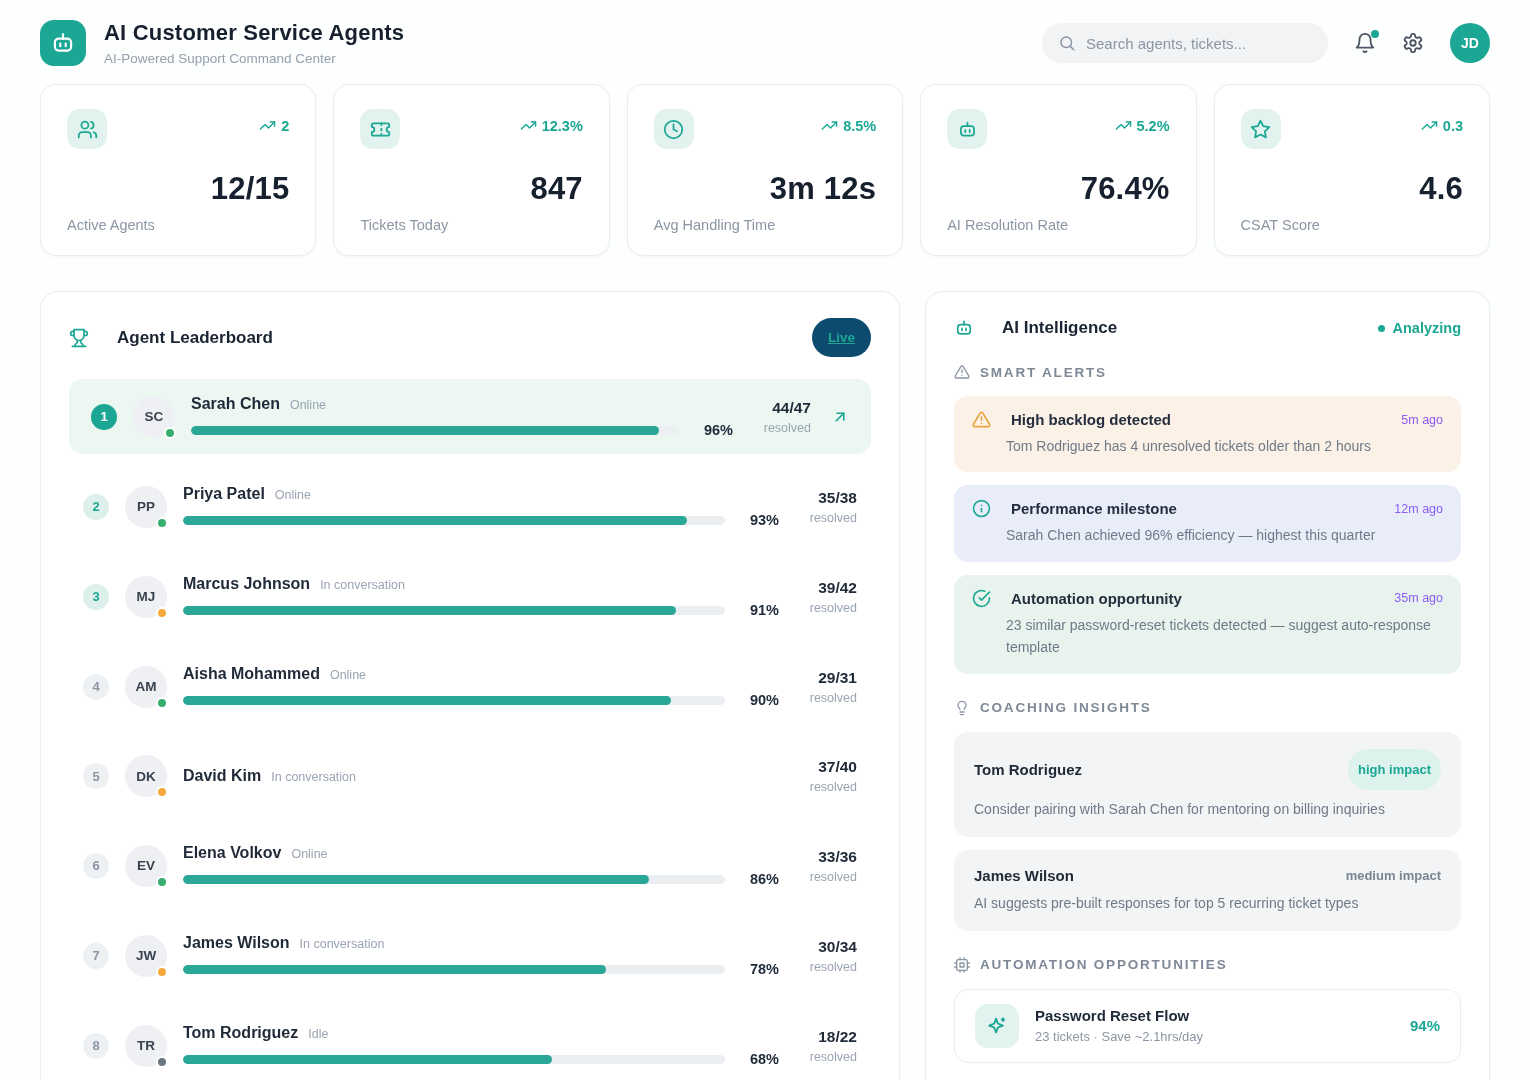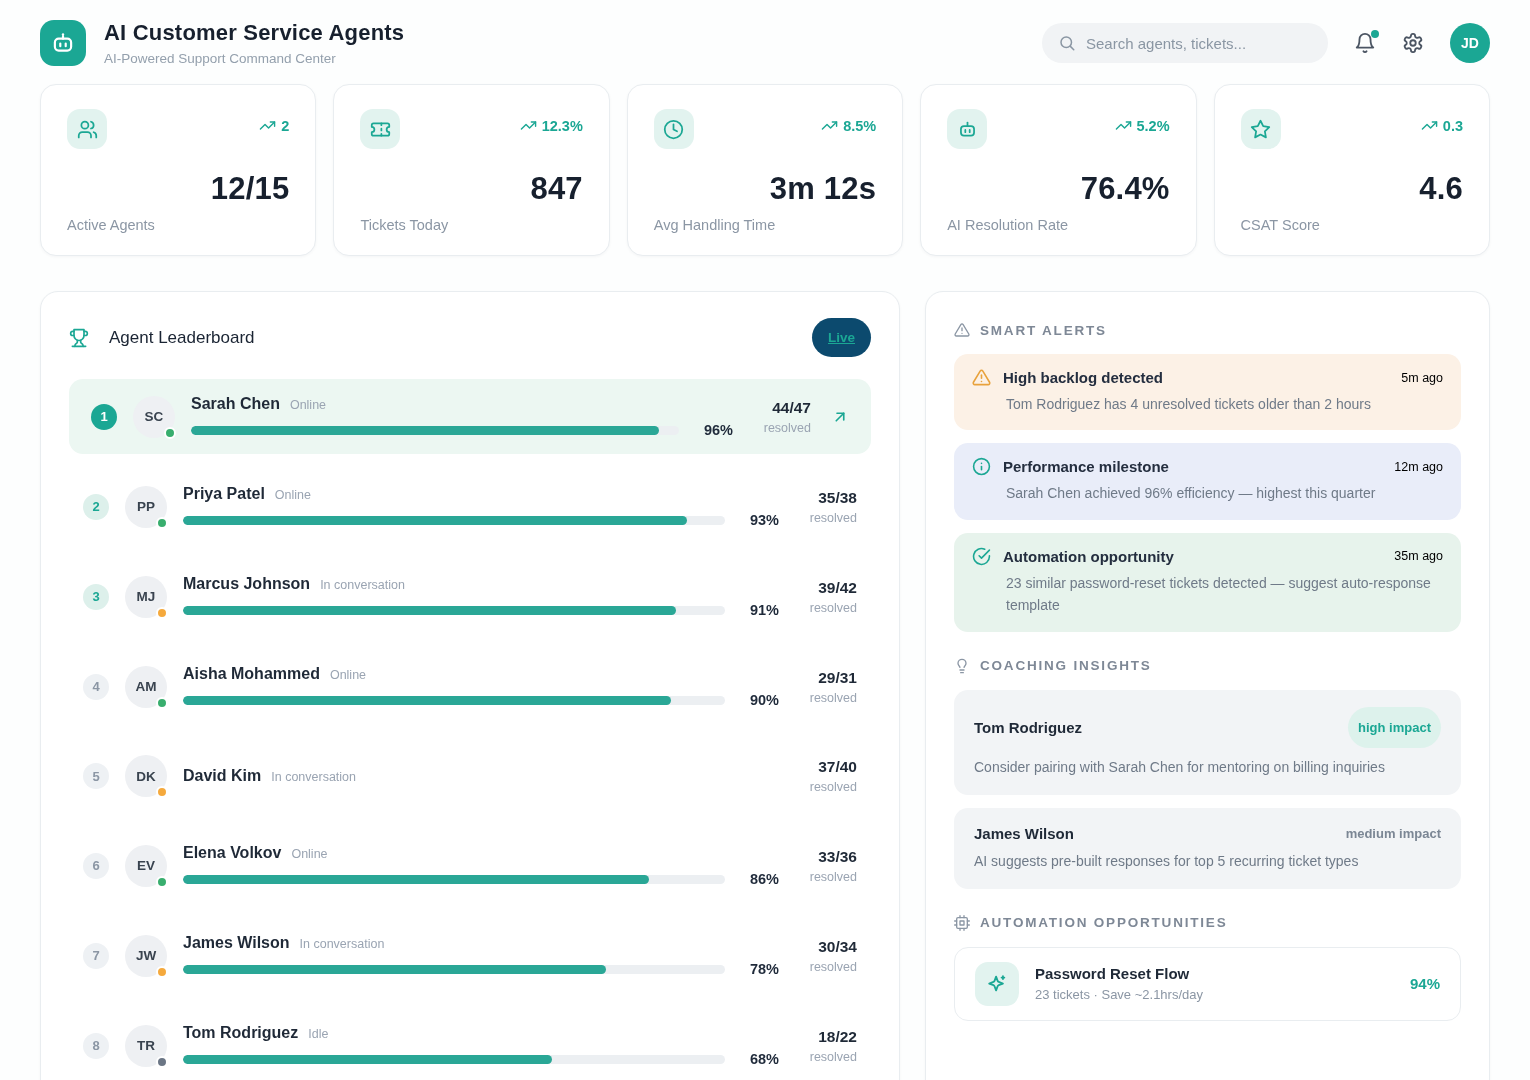--- a/index.html
+++ b/index.html
@@ -25,21 +25,21 @@
   .stat-top { display:flex; align-items:flex-start; justify-content:space-between; }
   .stat-tile { width:40px; height:40px; border-radius:13px; background:#e2f3ef; color:#1ba794; display:flex; align-items:center; justify-content:center; }
   .trend { display:flex; align-items:center; gap:5px; color:#1ba794; font-size:14.5px; font-weight:600; margin-top:8px; }
   .stat-value { font-size:31px; font-weight:800; color:#17202e; margin-top:22px; letter-spacing:.2px;text-align:right; }
   .stat-label { font-size:14.5px; color:#8b96a4; margin-top:10px; }
 
   
   .main { display:grid; grid-template-columns:860px 565px; gap:25px; margin:35px 40px 0; }
   .panel { background:#fff; border:1px solid #e9edf0; border-radius:18px; padding:26px 28px; box-shadow:0 1px 3px rgba(20,30,45,.04); }
   .panel-head { display:flex; align-items:center; justify-content:space-between; margin-bottom:22px; }
-  .panel-title { display:flex; align-items:center; gap:20px; font-size:17px; font-weight:400; color:#1a2433; }
+  .panel-title { display:flex; align-items:center; gap:28px; font-size:17px; font-weight:700; color:#1a2433; }
   .panel-title .t-icon { color:#1ba794; display:flex; }
   .live-pill { background:#0c4a6e; color:#1ba794; font-size:13.5px; font-weight:700; padding:12px 16px; border-radius:999px;text-decoration:underline; }
   .analyzing { display:flex; align-items:center; gap:8px; color:#1ba794; font-size:14.5px; font-weight:600; }
   .analyzing .dot { width:7px; height:7px; border-radius:50%; background:#1ba794; }
 
   
   .agent-row { display:flex; align-items:center; gap:16px; padding:16px 14px; margin-bottom:15px; border-radius:14px; }
   .agent-row.highlight { background:#ecf7f2; padding:16px 22px; }
   .rank { width:26px; height:26px; min-width:26px; border-radius:50%; font-size:13px; font-weight:700; display:flex; align-items:center; justify-content:center; }
   .rank.solid { background:#1ba794; color:#fff; }
@@ -64,26 +64,26 @@
   .row-arrow { color:#1ba794; display:flex; margin-left:4px; }
 
   
   .section-head { display:flex; align-items:center; gap:10px; font-size:13.5px; font-weight:700; letter-spacing:1.8px; color:#7e8896; margin:26px 0 16px; }
   .section-head:first-of-type { margin-top:4px; }
   .section-head .s-icon { color:#8b96a4; display:flex; }
   .alert { border-radius:14px; padding:14px 18px 15px; margin-bottom:13px; }
   .alert.warning { background:#fcf1e6; }
   .alert.info { background:#e9edf9; }
   .alert.success { background:#e7f3ec; }
-  .alert-top { display:flex; align-items:center; gap:12px; }
+  .alert-top { display:flex; align-items:center; gap:20px; }
   .alert-icon { display:flex; }
   .alert.warning .alert-icon { color:#e8a23c; }
   .alert.info .alert-icon, .alert.success .alert-icon { color:#1ba794; }
   .alert-title { flex:1; font-size:15px; font-weight:700; color:#242e3f; }
-  .alert-time { font-size:12.5px; color:#000000; }
+  .alert-time { font-size:12.5px; color:#8b5cf6; }
   .alert-desc { font-size:14px; color:#6f7a88; line-height:1.6; margin:6px 0 0 34px; }
 
   .coach-card { background:#f2f4f6; border-radius:14px; padding:17px 20px; margin-bottom:13px; }
   .coach-top { display:flex; align-items:center; justify-content:space-between; }
   .coach-name { font-size:15px; font-weight:700; color:#1f2937; }
   .impact.high { background:#ddf2ec; color:#1ba794; font-size:13px; font-weight:600; padding:13px 10px; border-radius:999px; }
   .impact.medium { color:#7b8694; font-size:13px; font-weight:600; }
   .coach-desc { font-size:14px; color:#6f7a88; margin-top:9px; line-height:1.5; }
 
   .auto-card { display:flex; align-items:center; gap:16px; border:1px solid #e9edf0; border-radius:14px; padding:14px 20px; }
@@ -462,20 +462,37 @@
           </div>
       </div>
       <div class="agent-right">
           <div class="fraction">18/22</div>
           <div class="resolved">resolved</div>
         </div>
     </div>
   </div>
 
   <div class="panel">
+    <div class="panel-head">
+      <div class="panel-title">
+        <span class="t-icon">
+            <svg width="20" height="20" viewBox="0 0 24 24" fill="none" stroke="currentColor" stroke-width="2" stroke-linecap="round" stroke-linejoin="round">
+              <rect x="4.5" y="8" width="15" height="11" rx="3.5"></rect>
+              <path d="M12 8V5.5"></path>
+              <circle cx="12" cy="4.2" r="1.1" fill="currentColor" stroke="none"></circle>
+              <path d="M9.5 12.5v2.5M14.5 12.5v2.5"></path>
+            </svg>
+          </span>
+        <span>AI Intelligence</span>
+      </div>
+      <div class="analyzing">
+          <span class="dot"></span>
+          <span>Analyzing</span>
+        </div>
+    </div>
 
     <div class="section-head">
       <span class="s-icon">
           <svg width="16" height="16" viewBox="0 0 24 24" fill="none" stroke="currentColor" stroke-width="2" stroke-linecap="round" stroke-linejoin="round">
             <path d="M10.29 3.86 1.82 18a2 2 0 0 0 1.71 3h16.94a2 2 0 0 0 1.71-3L13.71 3.86a2 2 0 0 0-3.42 0z"></path>
             <line x1="12" y1="9" x2="12" y2="13"></line>
             <line x1="12" y1="17" x2="12.01" y2="17"></line>
           </svg>
         </span>
       <span>SMART ALERTS</span>

